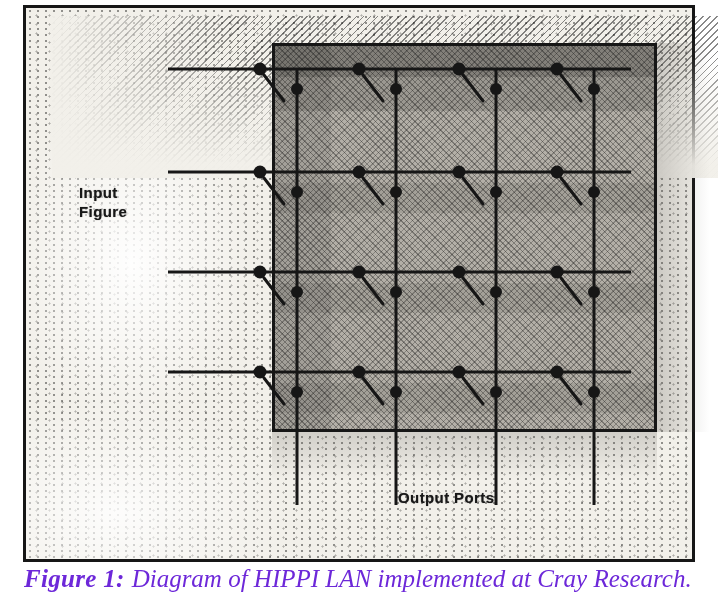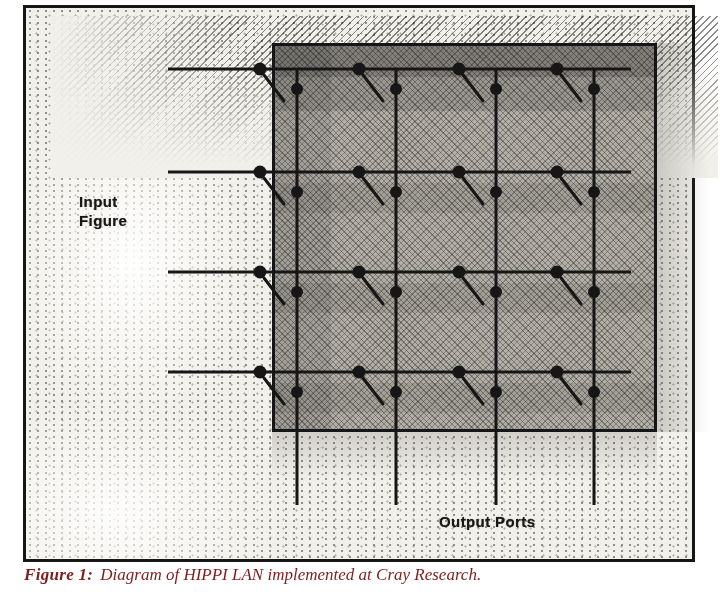--- a/index.html
+++ b/index.html
@@ -44,26 +44,26 @@
 
   
   #xbar-svg{position:absolute;left:0;top:0;}
   .bus{stroke:#161616;stroke-width:3;}
   .blade{stroke:#161616;stroke-width:3;stroke-linecap:round;}
   .dot{fill:#161616;}
 
   
   .port-label{position:absolute;font-weight:700;font-size:15px;line-height:19px;
     letter-spacing:.4px;color:#181818;text-shadow:0 0 1px rgba(24,24,24,.55);}
-  #input-ports-label{left:79px;top:192px;}
-  #output-ports-label{left:398px;top:512px;margin-left:41px;}
+  #input-ports-label{left:79px;top:183px;}
+  #output-ports-label{left:398px;top:488px;}
 
   
   #caption{position:absolute;left:24px;top:565px;width:690px;white-space:nowrap;
-    font-family:"Liberation Serif",serif;font-style:italic;font-size:17px;color:#7f1d1d;}
+    font-family:"Liberation Serif",serif;font-style:italic;font-size:25px;color:#6d28d9;}
   #caption b{font-weight:bold;margin-right:7px;letter-spacing:.3px;}
 </style>
 </head>
 <body>
 
 <div id="page">
   <div id="frame">
     <div id="hatch-top"></div>
     <div id="right-strip"></div>
     <div id="below-shade"></div>

